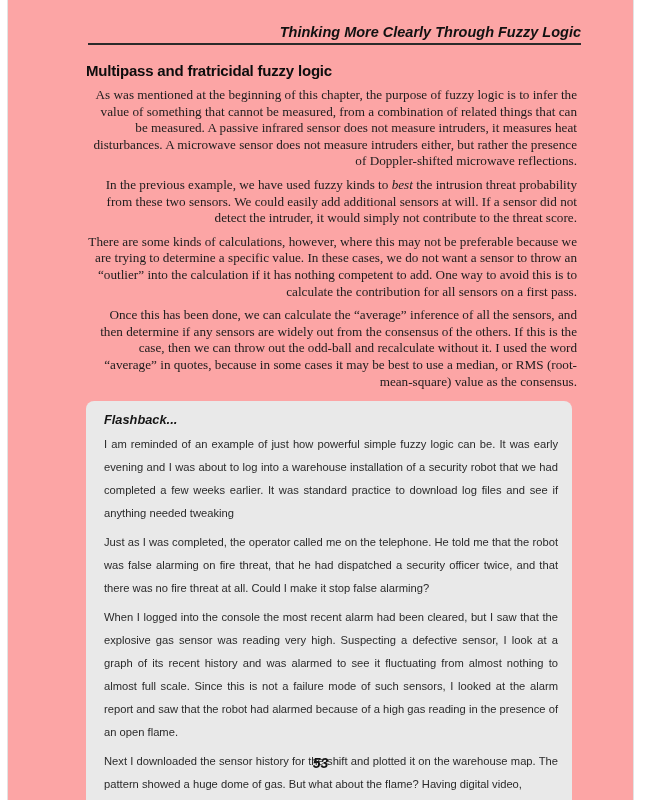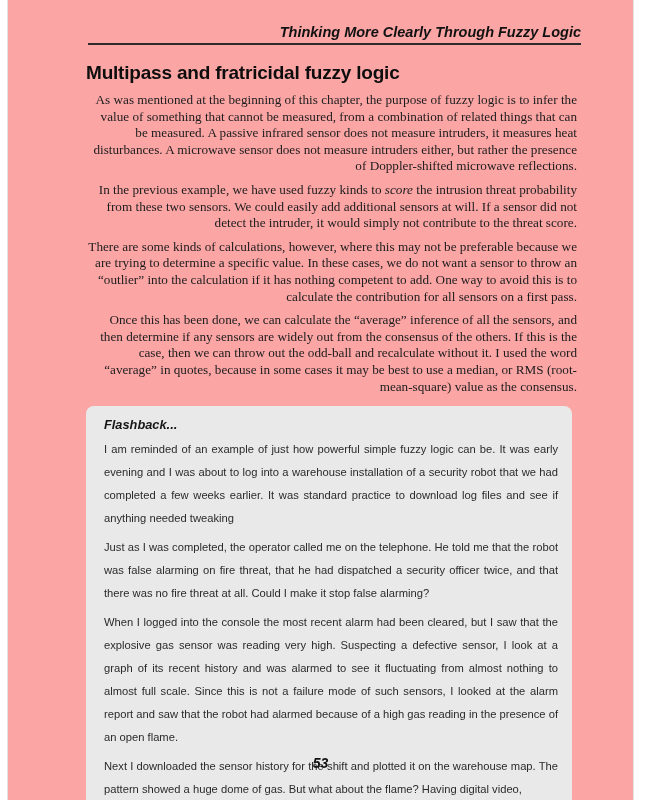--- a/index.html
+++ b/index.html
@@ -25,21 +25,21 @@
     color: #111111;
   }
   .rh-rule {
     border-bottom: 2px solid #2b2b2b;
     margin-top: 3px;
   }
   .content { margin: 0 56px 0 78px; }
   h1.section-heading {
     font-family: "Liberation Sans", sans-serif;
     font-weight: bold;
-    font-size: 19px;
+    font-size: 15px;
     letter-spacing: -0.2px;
     color: #0d0d0d;
     margin: 17px 0 8px 0;
   }
   p.body-para {
     font-size: 13.2px;
     line-height: 16.6px;
     margin: 7px 0;
     text-align: right;
     color: #1c1c1c;
@@ -90,21 +90,21 @@
     <div class="rh-text">Thinking More Clearly Through Fuzzy Logic</div>
     <div class="rh-rule"></div>
   </div>
 
   <div class="content">
 
     <h1 class="section-heading">Multipass and fratricidal fuzzy logic</h1>
 
     <p class="body-para">As was mentioned at the beginning of this chapter, the purpose of fuzzy logic is to infer the value of something that cannot be measured, from a combination of related things that can be measured. A passive infrared sensor does not measure intruders, it measures heat disturbances. A microwave sensor does not measure intruders either, but rather the presence of Doppler-shifted microwave reflections.</p>
 
-    <p class="body-para"><span>In the previous example, we have used fuzzy kinds to </span><em>score</em><span> the intrusion threat probability from these two sensors. We could easily add additional sensors at will. If a sensor did not detect the intruder, it would simply not contribute to the threat score.</span></p>
+    <p class="body-para"><span>In the previous example, we have used fuzzy kinds to </span><em>best</em><span> the intrusion threat probability from these two sensors. We could easily add additional sensors at will. If a sensor did not detect the intruder, it would simply not contribute to the threat score.</span></p>
 
     <p class="body-para">There are some kinds of calculations, however, where this may not be preferable because we are trying to determine a specific value. In these cases, we do not want a sensor to throw an “outlier” into the calculation if it has nothing competent to add. One way to avoid this is to calculate the contribution for all sensors on a first pass.</p>
 
     <p class="body-para">Once this has been done, we can calculate the “average” inference of all the sensors, and then determine if any sensors are widely out from the consensus of the others. If this is the case, then we can throw out the odd-ball and recalculate without it. I used the word “average” in quotes, because in some cases it may be best to use a median, or RMS (root-mean-square) value as the consensus.</p>
 
     <aside class="flashback">
       <div class="fb-title">Flashback...</div>
       <p class="fb-para">I am reminded of an example of just how powerful simple fuzzy logic can be. It was early evening and I was about to log into a warehouse installation of a security robot that we had completed a few weeks earlier. It was standard practice to download log files and see if anything needed tweaking</p>
       <p class="fb-para">Just as I was completed, the operator called me on the telephone. He told me that the robot was false alarming on fire threat, that he had dispatched a security officer twice, and that there was no fire threat at all. Could I make it stop false alarming?</p>
       <p class="fb-para">When I logged into the console the most recent alarm had been cleared, but I saw that the explosive gas sensor was reading very high. Suspecting a defective sensor, I look at a graph of its recent history and was alarmed to see it fluctuating from almost nothing to almost full scale. Since this is not a failure mode of such sensors, I looked at the alarm report and saw that the robot had alarmed because of a high gas reading in the presence of an open flame.</p>

